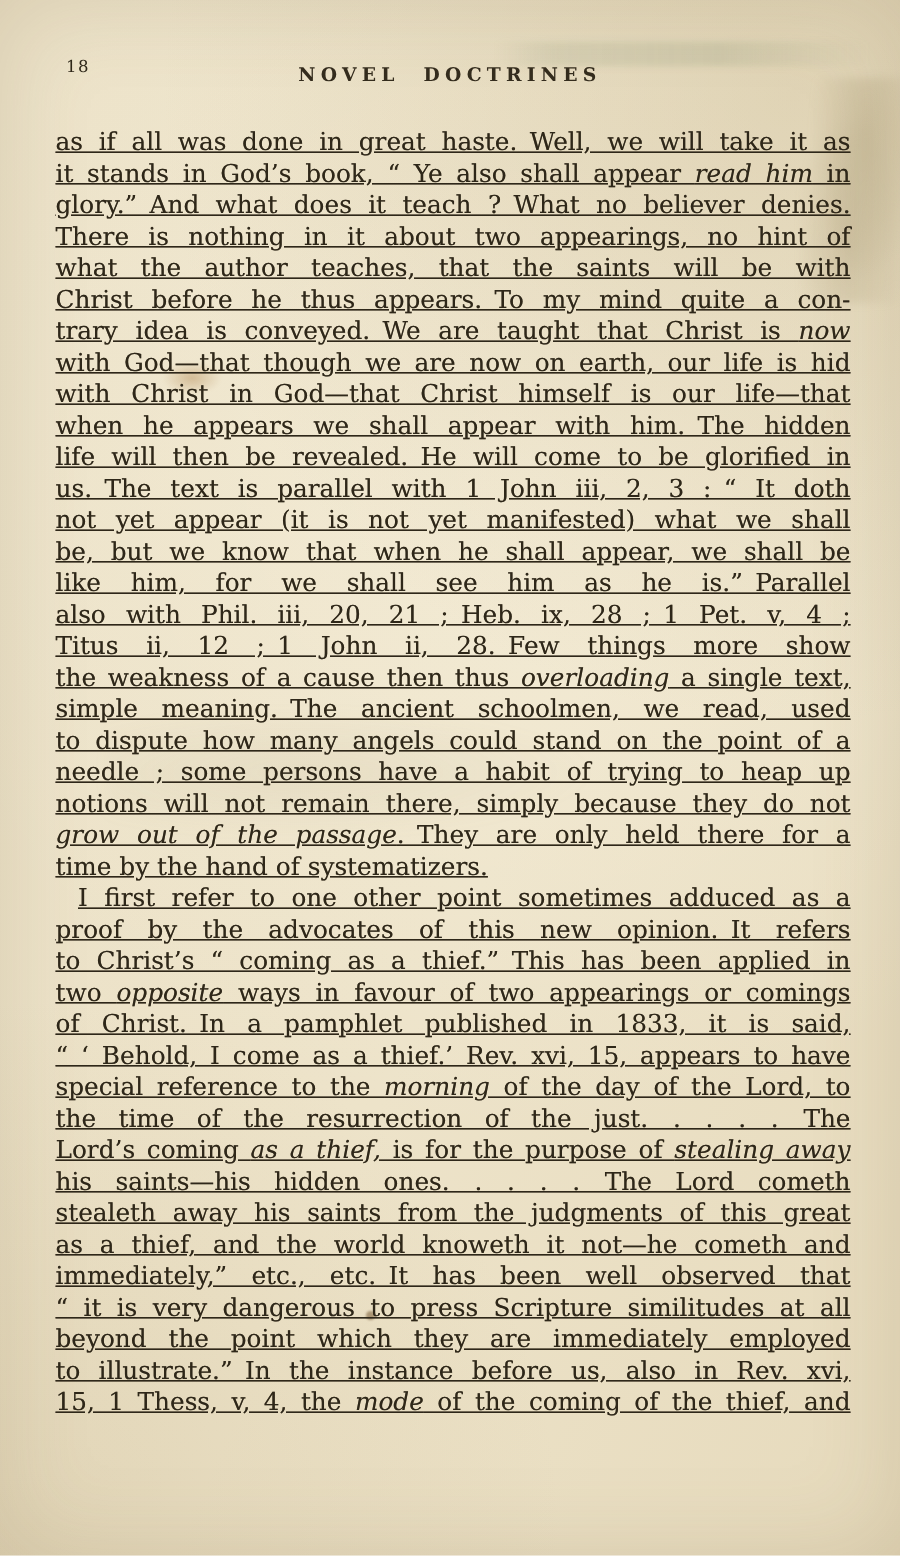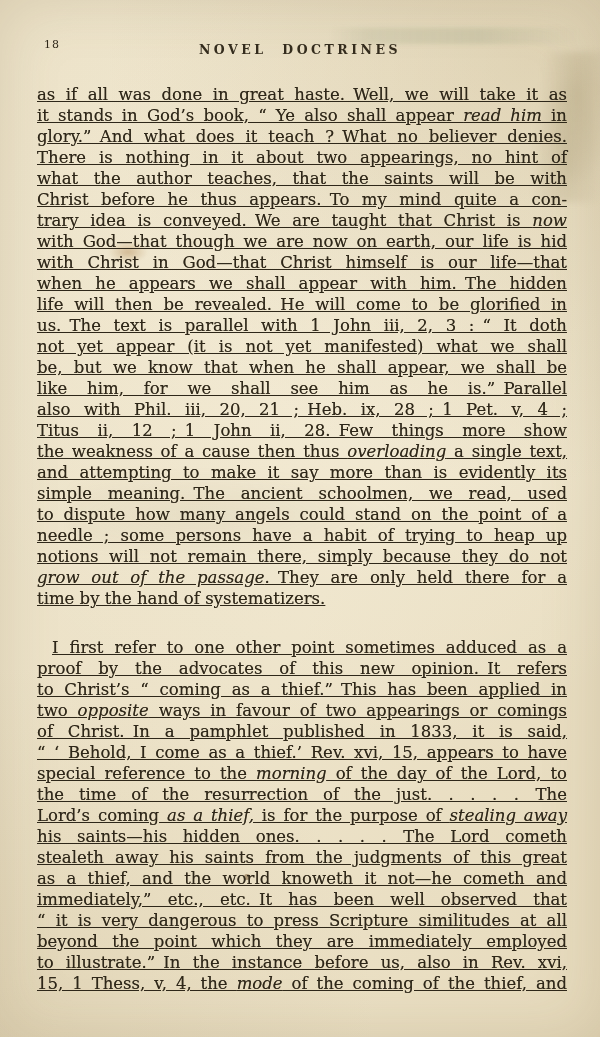--- a/index.html
+++ b/index.html
@@ -29,21 +29,21 @@
   .body-text { position:absolute; left:37px; top:84px; width:530px; }
   .line {
     font-size:16.5px; line-height:21px; height:21px;
     text-align:justify; text-align-last:justify;
     white-space:normal;
     text-shadow:0 0 0.4px rgba(45,35,20,.55);
     text-decoration:underline;
   }
   .line i { font-style:italic; }
   .line.no-just { text-align:left; text-align-last:left; }
-  .line.indent { text-indent:15px;margin-top:28px; }
+  .line.indent { text-indent:15px; }
   
   .stain-brown {
     position:absolute; left:108px; top:241px; width:40px; height:22px;
     background:radial-gradient(ellipse, rgba(150,95,30,.32), rgba(150,95,30,0) 70%);
     filter:blur(1px); pointer-events:none;
   }
   .speck {
     position:absolute; left:244px; top:874px; width:6px; height:6px; border-radius:50%;
     background:rgba(95,62,22,.45); filter:blur(.7px); pointer-events:none;
   }
@@ -92,21 +92,20 @@
     <div class="line"><span>with Christ in God—that Christ himself is our life—that</span></div>
     <div class="line"><span>when he appears we shall appear with him. The hidden</span></div>
     <div class="line"><span>life will then be revealed. He will come to be glorified in</span></div>
     <div class="line"><span>us. The text is parallel with 1 John iii, 2, 3 : “ It doth</span></div>
     <div class="line"><span>not yet appear (it is not yet manifested) what we shall</span></div>
     <div class="line"><span>be, but we know that when he shall appear, we shall be</span></div>
     <div class="line"><span>like him, for we shall see him as he is.” Parallel</span></div>
     <div class="line"><span>also with Phil. iii, 20, 21 ; Heb. ix, 28 ; 1 Pet. v, 4 ;</span></div>
     <div class="line"><span>Titus ii, 12 ; 1 John ii, 28. Few things more show</span></div>
     <div class="line"><span>the weakness of a cause then thus </span><i>overloading</i><span> a single text,</span></div>
-    <div class="line"><span>and attempting to make it say more than is evidently its</span></div>
     <div class="line"><span>simple meaning. The ancient schoolmen, we read, used</span></div>
     <div class="line"><span>to dispute how many angels could stand on the point of a</span></div>
     <div class="line"><span>needle ; some persons have a habit of trying to heap up</span></div>
     <div class="line"><span>notions will not remain there, simply because they do not</span></div>
     <div class="line"><i>grow out of the passage</i><span>. They are only held there for a</span></div>
     <div class="line no-just"><span>time by the hand of systematizers.</span></div>
     <div class="line indent"><span>I first refer to one other point sometimes adduced as a</span></div>
     <div class="line"><span>proof by the advocates of this new opinion. It refers</span></div>
     <div class="line"><span>to Christ’s “ coming as a thief.” This has been applied in</span></div>
     <div class="line"><span>two </span><i>opposite</i><span> ways in favour of two appearings or comings</span></div>

